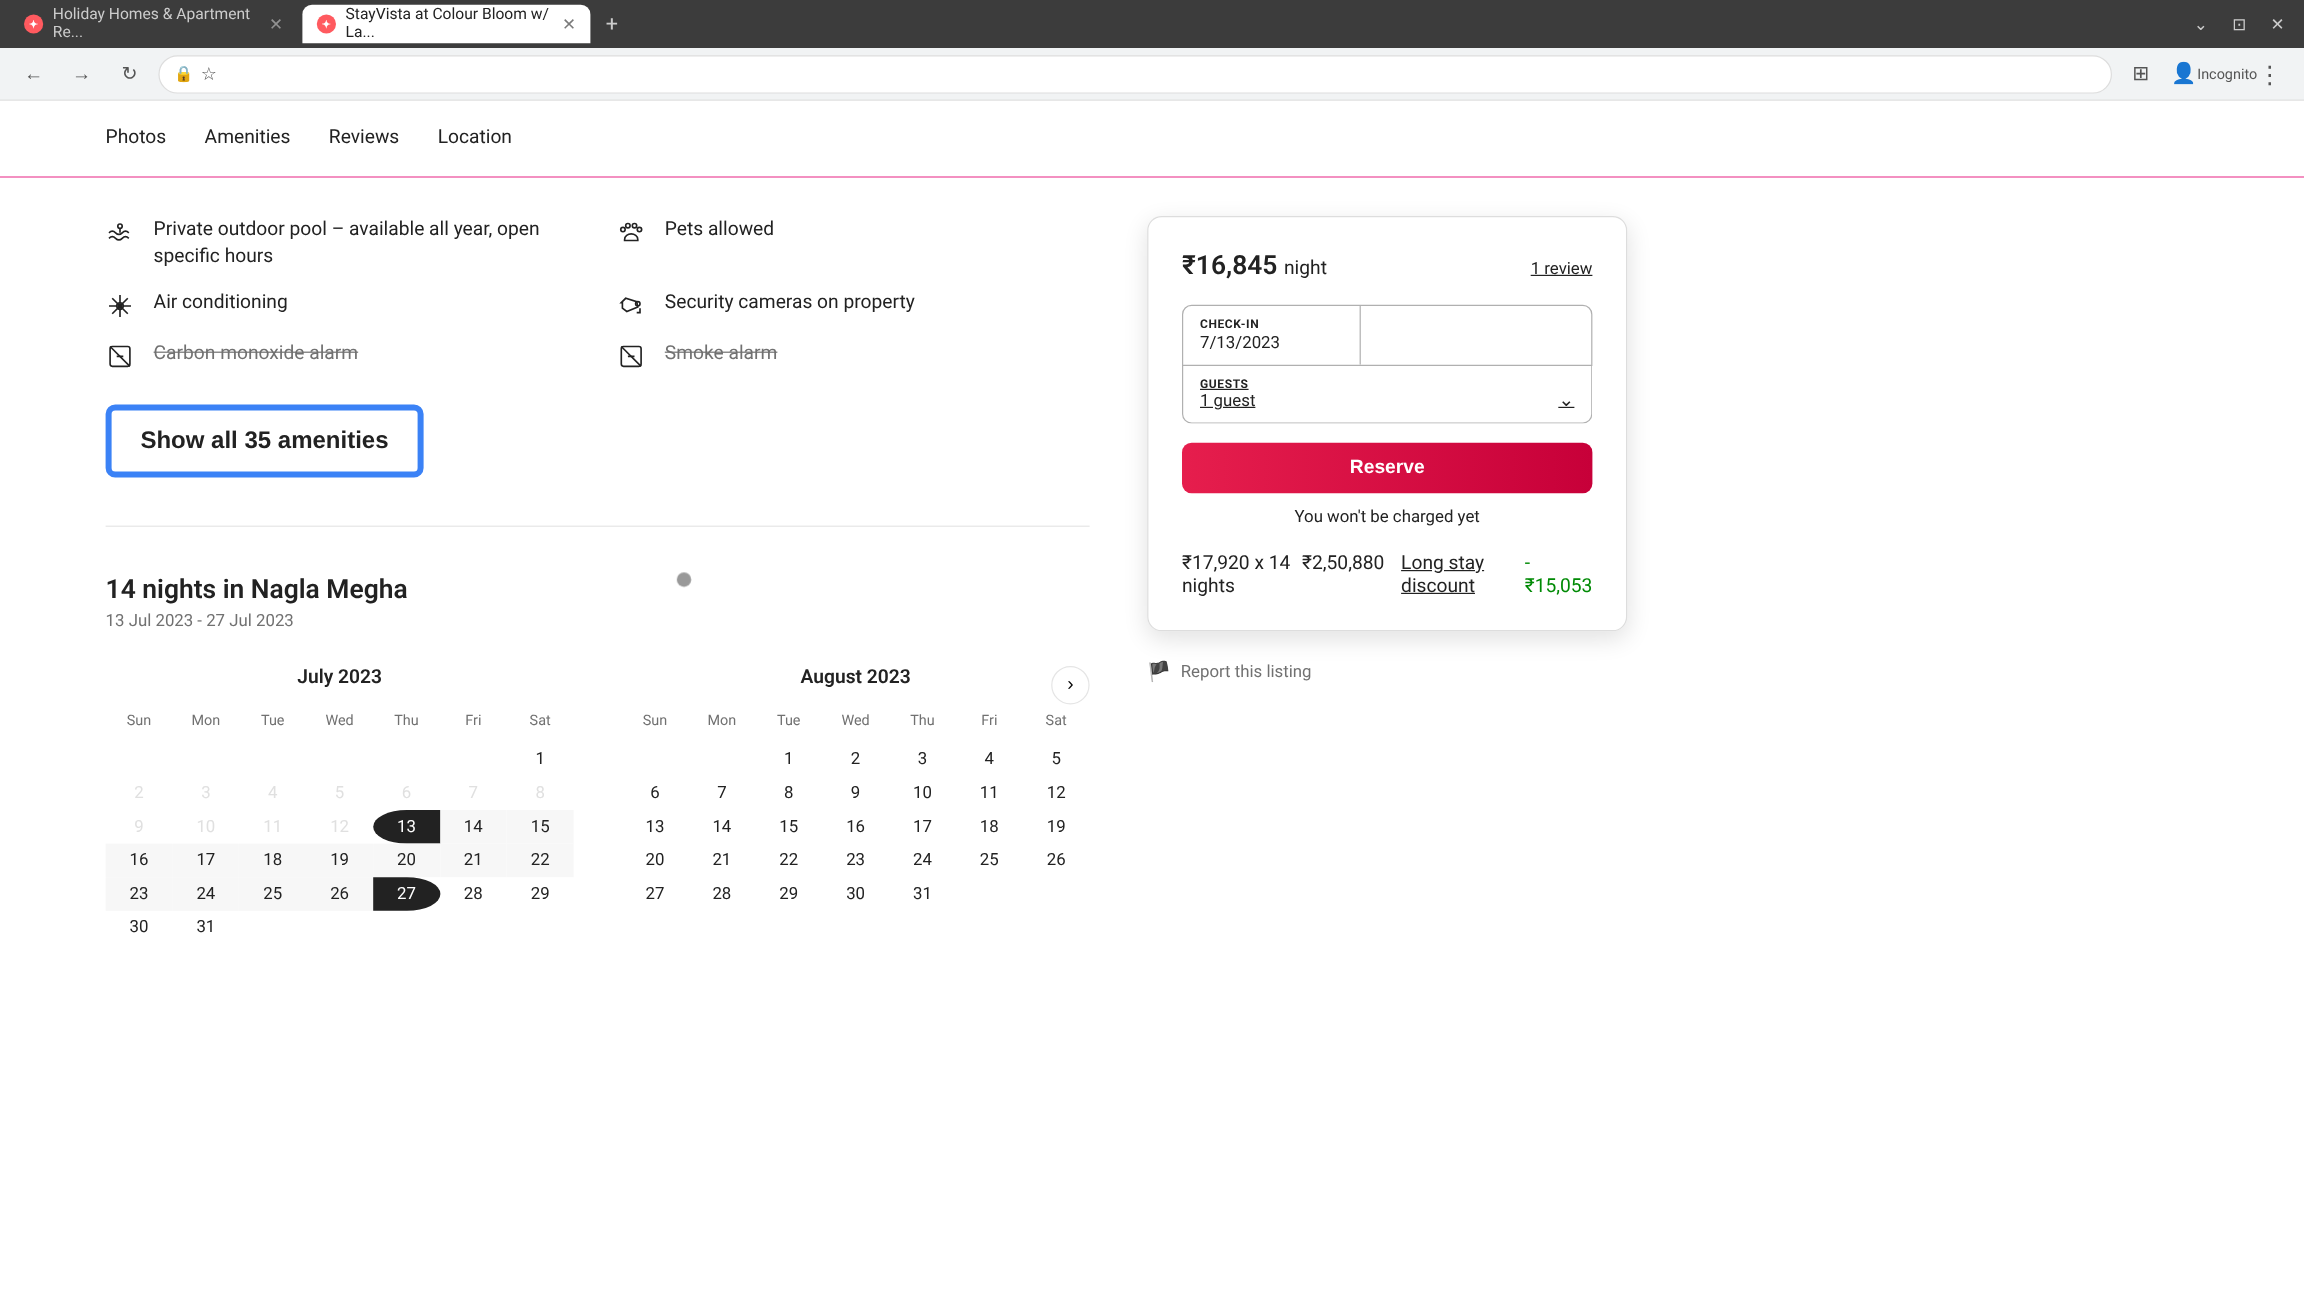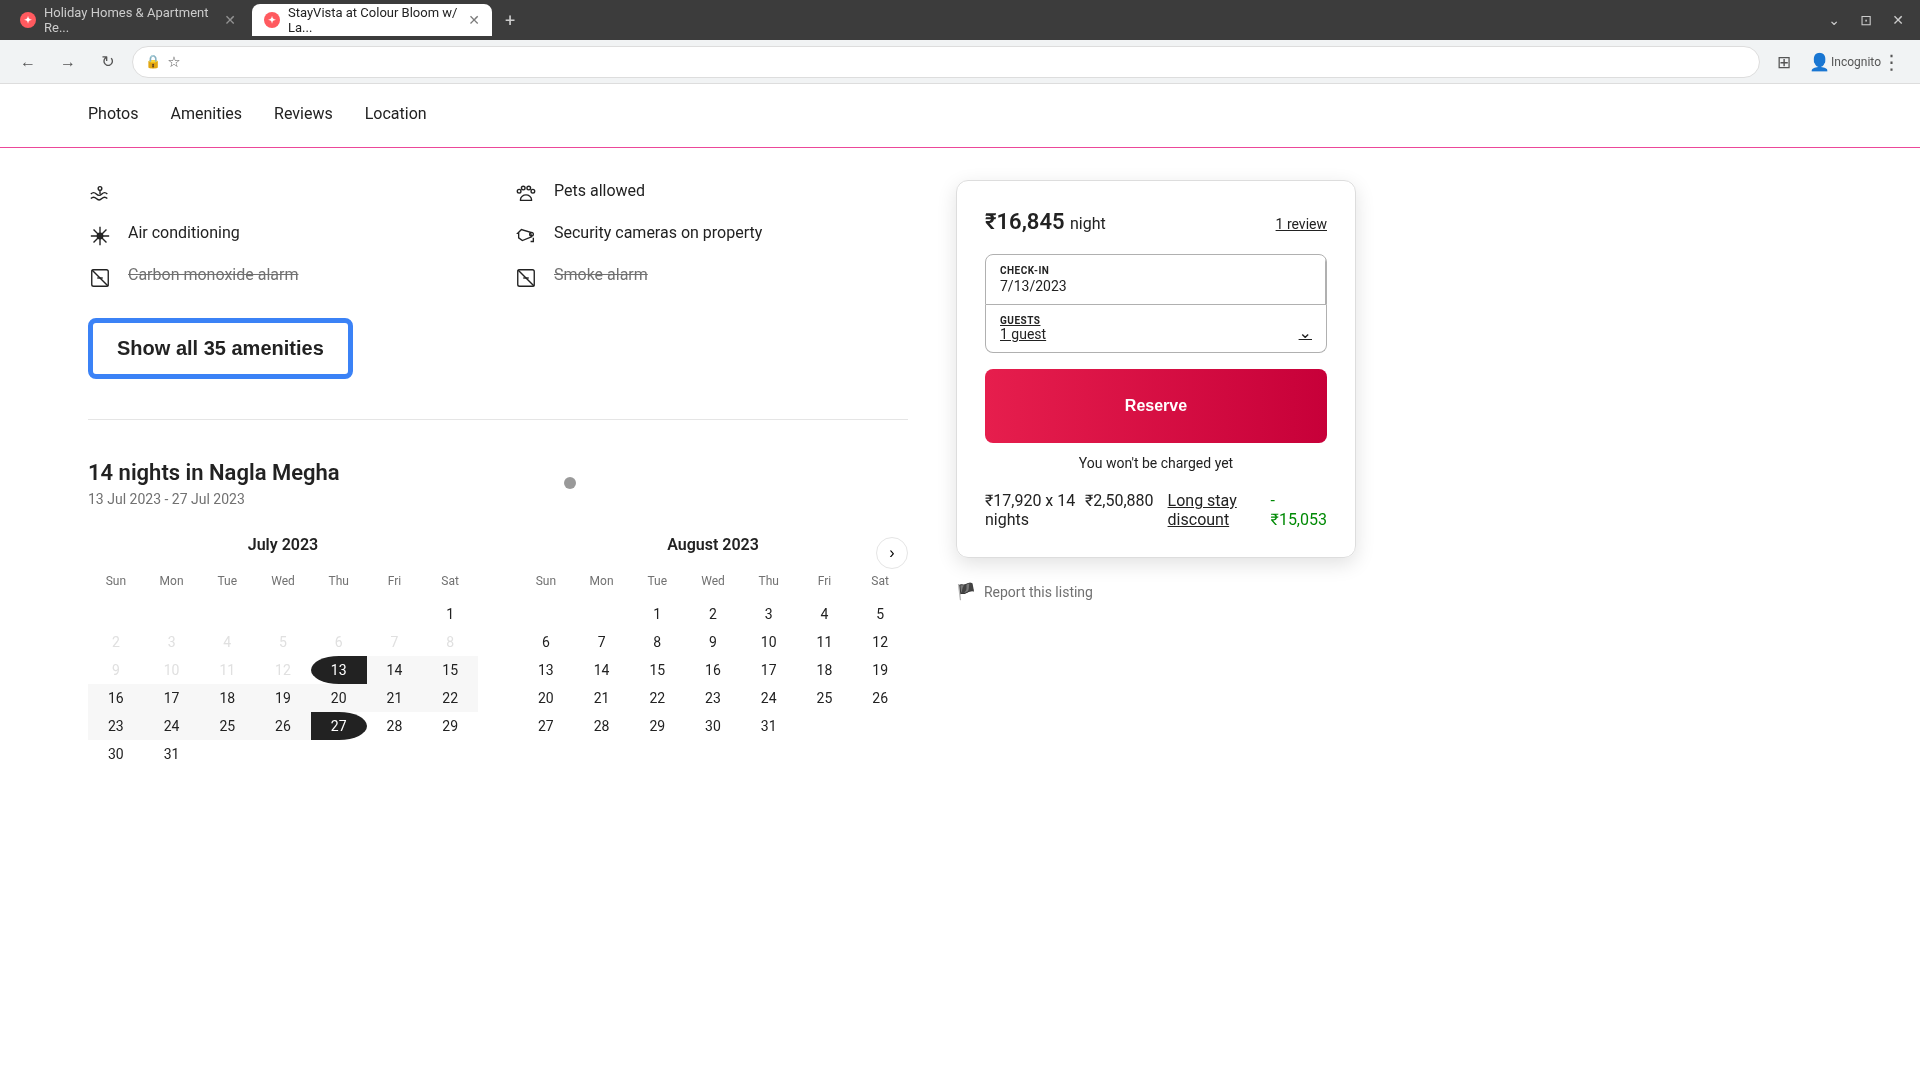--- a/index.html
+++ b/index.html
@@ -62,31 +62,31 @@
     .cal-cell.range-start { background: #222; color: #fff; border-radius: 50% 0 0 50%; }
     .cal-cell.range-end { background: #222; color: #fff; border-radius: 0 50% 50% 0; }
     .cal-cell.disabled { color: #e0e0e0; cursor: default; }
     .cal-nav-btn { background: none; border: 1px solid #e5e5e5; border-radius: 50%; width: 32px; height: 32px; cursor: pointer; display: flex; align-items: center; justify-content: center; font-size: 16px; }
 
     
     .booking-card { border: 1px solid #ddd; border-radius: 12px; padding: 28px; box-shadow: 0 6px 20px rgba(0,0,0,0.12); position: sticky; top: 80px; }
     .price-row { display: flex; align-items: baseline; justify-content: space-between; margin-bottom: 20px; }
     .price-main { font-size: 22px; font-weight: 600; }
     .review-link { font-size: 14px; color: #222; text-decoration: underline; cursor: pointer; }
-    .checkin-out { display: grid; grid-template-columns: 1fr; border: 1px solid #b0b0b0; border-radius: 8px 8px 0 0; overflow: hidden; gap: 44px; }
+    .checkin-out { display: grid; grid-template-columns: 1fr 1fr; border: 1px solid #b0b0b0; border-radius: 8px 8px 0 0; overflow: hidden; gap: 44px; }
     .checkin-box, .checkout-box { padding: 10px 14px; border-bottom: none; }
     .checkin-box { border-right: 1px solid #b0b0b0; }
     .date-label { font-size: 10px; font-weight: 700; color: #222; text-transform: uppercase; letter-spacing: 0.5px; }
     .date-value { font-size: 14px; color: #222; margin-top: 2px; }
     .guests-box { border: 1px solid #b0b0b0; border-top: none; border-radius: 0 0 8px 8px; padding: 10px 14px; display: flex; align-items: flex-end; justify-content: space-between; margin-bottom: 16px; text-decoration: underline; }
     .guests-label { font-size: 10px; font-weight: 700; color: #222; text-transform: uppercase; letter-spacing: 0.5px; }
     .guests-value { font-size: 14px; color: #222; margin-top: 0; }
     .chevron-down { font-size: 16px; color: #222; }
 
-    .reserve-btn { width: 100%; padding: 28px; background: #e61e4d; color: #fff; border: none; border-radius: 8px; font-size: 16px; font-weight: 600; cursor: pointer; margin-bottom: 12px; background: linear-gradient(to right, #e61e4d, #c70039); }
+    .reserve-btn { width: 100%; padding: 12px; background: #e61e4d; color: #fff; border: none; border-radius: 8px; font-size: 16px; font-weight: 600; cursor: pointer; margin-bottom: 12px; background: linear-gradient(to right, #e61e4d, #c70039); }
     .no-charge { text-align: center; font-size: 14px; color: #222; margin-bottom: 20px; }
 
     .price-breakdown { display: flex; gap: 14px; }
     .price-line { display: flex; justify-content: space-between; font-size: 16px; }
     .price-line a { text-decoration: underline; cursor: pointer; color: #222; }
     .price-line .discount { color: #008a05; }
     .total-line { display: flex; justify-content: space-between; font-size: 16px; font-weight: 700; border-top: 1px solid #e5e5e5; padding-top: 16px; margin-top: 4px; }
 
     .report-listing { display: flex; align-items: center; gap: 8px; margin-top: 24px; color: #717171; font-size: 14px; cursor: pointer; }
     .flag-icon { font-size: 16px; }
@@ -155,20 +155,21 @@
 
         <div class="amenity-item">
           <div class="amenity-icon">
             <svg viewBox="0 0 24 24" fill="none" stroke="currentColor" stroke-width="1.5">
               <path d="M2 12c2-2 4-2 6 0s4 2 6 0 4-2 6 0"></path>
               <circle cx="12" cy="6" r="2"></circle>
               <path d="M12 8v4"></path>
               <path d="M2 17c2-2 4-2 6 0s4 2 6 0 4-2 6 0"></path>
             </svg>
           </div>
+          <span class="amenity-text">Private outdoor pool – available all year, open specific hours</span>
         </div>
 
         <div class="amenity-item">
           <div class="amenity-icon">
             <svg viewBox="0 0 24 24" fill="none" stroke="currentColor" stroke-width="1.5">
               <circle cx="4.5" cy="9" r="2"></circle>
               <circle cx="9" cy="5.5" r="2"></circle>
               <circle cx="15" cy="5.5" r="2"></circle>
               <circle cx="19.5" cy="9" r="2"></circle>
               <path d="M12 13c-3 0-6 2-6 5v1h12v-1c0-3-3-5-6-5z"></path>

